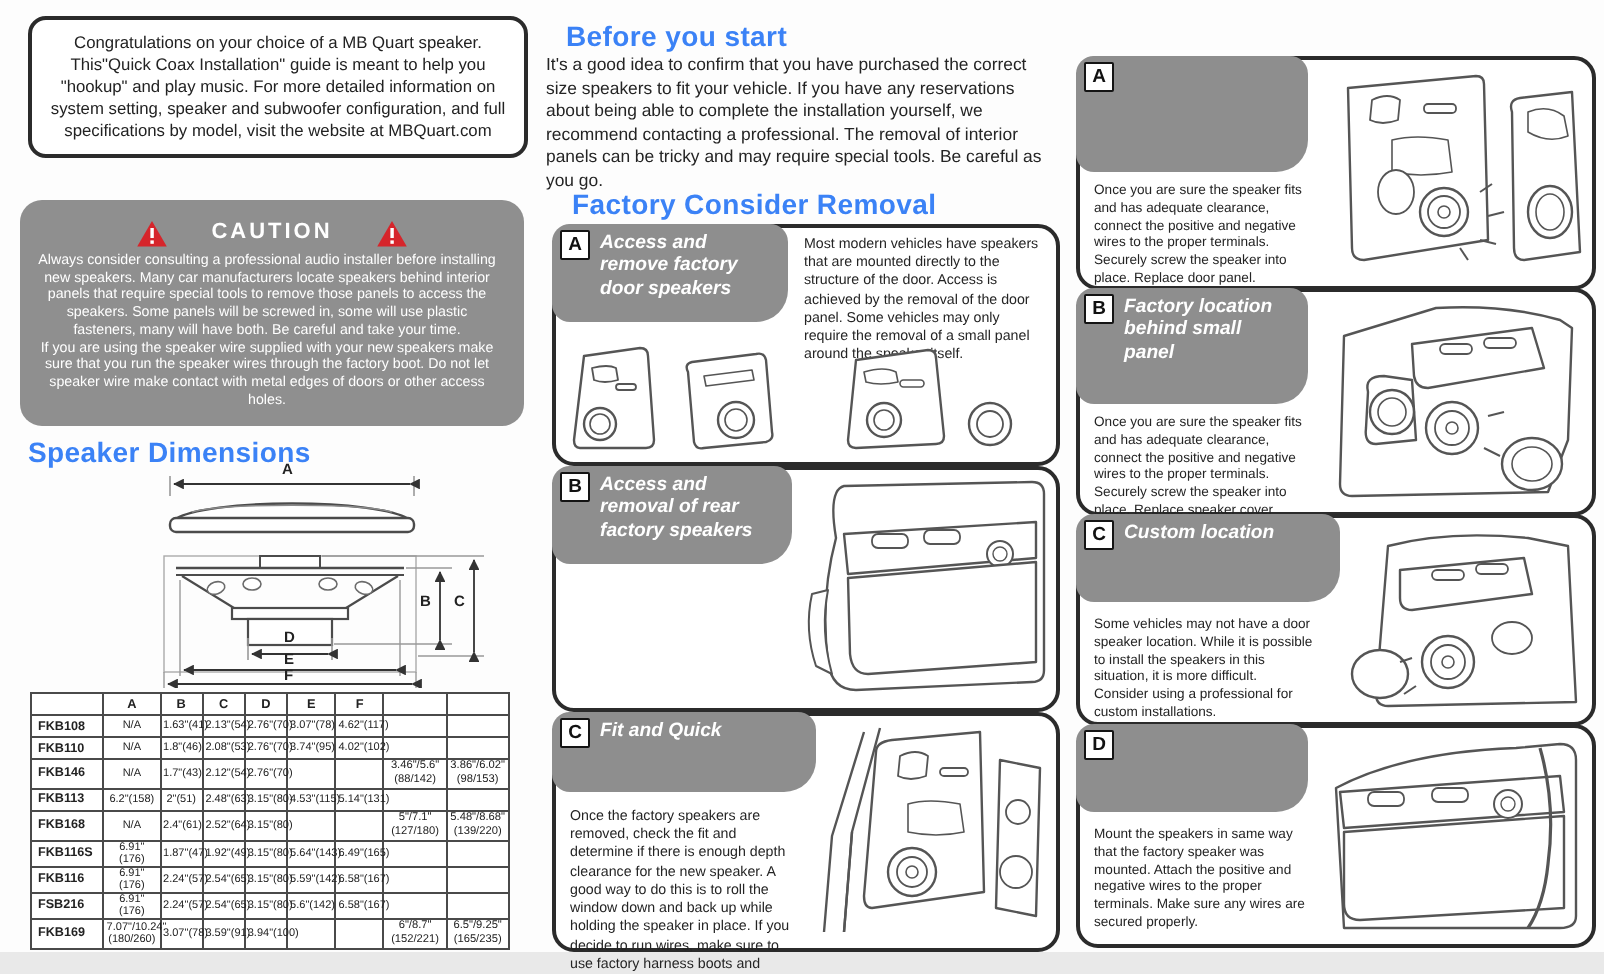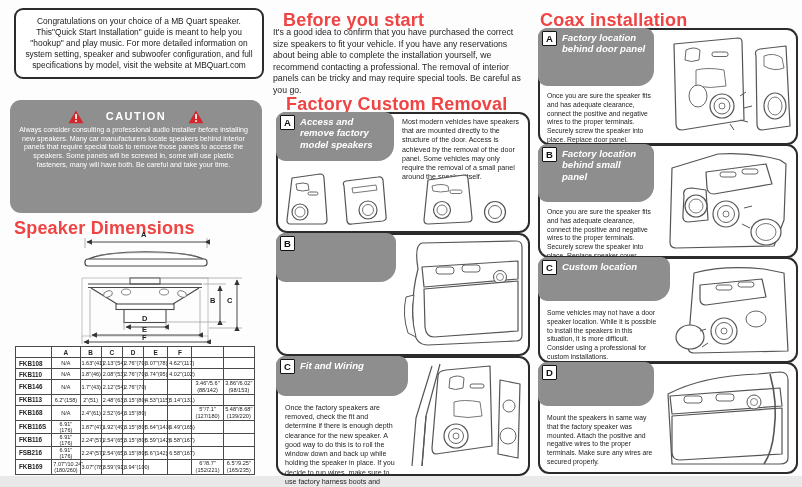--- a/index.html
+++ b/index.html
@@ -6,21 +6,21 @@
   body{
     width:802px;height:487px;position:relative;overflow:hidden;
     background:#e9e9e9;
     font-family:"Liberation Sans", sans-serif;
     color:#1e1e1e;
     -webkit-font-smoothing:antialiased;
   }
   .page{position:absolute;left:0;top:0;width:802px;height:476px;background:#fdfdfd;}
 
   
-  .h1{position:absolute;font-weight:bold;font-size:18px;color:#ef4444;letter-spacing:.2px;}
+  .h1{position:absolute;font-weight:bold;font-size:14px;color:#3b82f6;letter-spacing:.2px;}
 
   
   .intro-box{
     position:absolute;left:14px;top:8px;width:232px;
     border:2px solid #2b2b2b;border-radius:9px;
     padding:6px 7px;background:#fff;
     font-size:8.4px;line-height:1.32;text-align:center;color:#222;
   }
   .caution-box{
     position:absolute;left:10px;top:100px;width:252px;height:113px;
@@ -71,39 +71,40 @@
   .sec-text{position:absolute;margin:0;font-size:7.1px;line-height:1.3;color:#242424;}
   .illus{position:absolute;}
   .illus path,.illus rect,.illus circle,.illus ellipse,.illus line,.illus polyline{vector-effect:non-scaling-stroke;}
 </style>
 </head>
 <body>
 
 <div class="page">
 
   <div class="intro-box">
-    <span>Congratulations on your choice of a MB Quart speaker. This"Quick Start Installation" guide is meant to help you "hookup" and play music. For more detailed information on system setting, speaker and subwoofer configuration, and full specifications by model, visit the website at MBQuart.com</span>
+    <span>Congratulations on your choice of a MB Quart speaker. This"Quick Coax Installation" guide is meant to help you "hookup" and play music. For more detailed information on system setting, speaker and subwoofer configuration, and full specifications by model, visit the website at MBQuart.com</span>
   </div>
 
   <div class="caution-box">
     <div class="caution-head">
       <svg width="16" height="14" viewBox="0 0 16 14">
         <path d="M8 0.5 L15.4 13.2 L0.6 13.2 Z" fill="#d6252b"></path>
         <rect x="7.2" y="4" width="1.7" height="5" fill="#fff"></rect>
         <rect x="7.2" y="10.2" width="1.7" height="1.7" fill="#fff"></rect>
       </svg>
       <span class="caution-title">CAUTION</span>
       <svg width="16" height="14" viewBox="0 0 16 14">
         <path d="M8 0.5 L15.4 13.2 L0.6 13.2 Z" fill="#d6252b"></path>
         <rect x="7.2" y="4" width="1.7" height="5" fill="#fff"></rect>
         <rect x="7.2" y="10.2" width="1.7" height="1.7" fill="#fff"></rect>
       </svg>
     </div>
     <div class="caution-body">
       <p>Always consider consulting a professional audio installer before installing new speakers. Many car manufacturers locate speakers behind interior panels that require special tools to remove those panels to access the speakers. Some panels will be screwed in, some will use plastic fasteners, many will have both. Be careful and take your time.</p>
+      <p>If you are using the speaker wire supplied with your new speakers make sure that you run the speaker wires through the factory boot. Do not let speaker wire make contact with metal edges of doors or other access holes.</p>
     </div>
   </div>
 
   <div class="h1" style="left:14px;top:218px;">Speaker Dimensions</div>
 
   <div class="dim-diagram">
     <svg width="230" height="112" viewBox="0 0 230 112">
       <defs>
         <marker id="ar" markerWidth="7" markerHeight="6" refX="5.5" refY="3" orient="auto">
           <path d="M0,0 L6,3 L0,6 Z" fill="#333"></path>
@@ -284,26 +285,26 @@
           <td class="c6"></td>
           <td class="c7">6"/8.7" (152/221)</td>
           <td class="c8">6.5"/9.25" (165/235)</td>
         </tr>
       </tbody>
   </table>
 
   <div class="h1" style="left:283px;top:10px;">Before you start</div>
   <p class="sec-text" style="left:273px;top:27px;width:254px;font-size:8.7px;line-height:1.33;">It's a good idea to confirm that you have purchased the correct size speakers to fit your vehicle. If you have any reservations about being able to complete the installation yourself, we recommend contacting a professional. The removal of interior panels can be tricky and may require special tools. Be careful as you go.</p>
 
-  <div class="h1" style="left:286px;top:94px;">Factory Custom Removal</div>
+  <div class="h1" style="left:286px;top:94px;">Factory Consider Removal</div>
 
   <div class="sec-box" style="left:276px;top:112px;width:250px;height:117px;">
     <div class="sec-badge" style="width:118px;height:49px;">
       <span class="sec-letter">A</span>
-      <span class="sec-title">Access and remove factory model speakers</span>
+      <span class="sec-title">Access and remove factory door speakers</span>
     </div>
     <p class="sec-text" style="left:124px;top:4px;width:120px;">Most modern vehicles have speakers that are mounted directly to the structure of the door. Access is achieved by the removal of the door panel. Some vehicles may only require the removal of a small panel around the speaker itself.</p>
     <svg class="illus" style="left:4px;top:58px;" width="240" height="55" viewBox="0 0 240 55">
       <g fill="#fff" stroke="#555" stroke-width="1.2" stroke-linejoin="round">
         <path d="M10,6 L38,2 Q42,2 42,6 L45,48 Q45,52 41,52 L8,52 Q5,52 5,48 Z"></path>
         <path d="M14,12 q8,-2 12,0 l1,6 q-7,2 -12,0 Z" stroke-width="0.9"></path>
         <rect x="26" y="20" width="10" height="3" rx="1.5" stroke-width="0.9"></rect>
         <circle cx="18" cy="40" r="8"></circle>
         <circle cx="18" cy="40" r="5" stroke-width="0.8"></circle>
         <path d="M62,14 Q60,10 64,9 L96,5 Q100,4 101,8 L104,44 Q105,48 101,49 L70,52 Q66,53 65,49 Z"></path>
@@ -317,39 +318,40 @@
         <circle cx="160" cy="38" r="5" stroke-width="0.8"></circle>
         <circle cx="213" cy="40" r="10.5"></circle>
         <circle cx="213" cy="40" r="6.5" stroke-width="0.9"></circle>
       </g>
     </svg>
   </div>
 
   <div class="sec-box" style="left:276px;top:233px;width:250px;height:119px;">
     <div class="sec-badge" style="width:120px;height:49px;">
       <span class="sec-letter">B</span>
+      <span class="sec-title">Access and removal of rear factory speakers</span>
     </div>
     <svg class="illus" style="left:122px;top:4px;" width="124" height="110" viewBox="0 0 124 110">
       <g fill="#fff" stroke="#555" stroke-width="1.2" stroke-linejoin="round">
         <path d="M18,30 Q14,6 22,4 L116,2 Q122,2 122,8 L122,96 Q122,102 116,102 L28,106 Q16,106 14,92 Q10,60 18,30 Z" fill="none"></path>
         <path d="M22,28 L118,22 L118,40 L24,48 Z"></path>
         <rect x="36" y="28" width="18" height="7" rx="3" stroke-width="0.9"></rect>
         <rect x="62" y="26" width="18" height="7" rx="3" stroke-width="0.9"></rect>
         <circle cx="100" cy="38" r="6.5" stroke-width="1"></circle>
         <circle cx="100" cy="38" r="3.5" stroke-width="0.7"></circle>
         <path d="M24,50 L118,42 L118,92 L34,98 Q26,98 25,88 Z"></path>
         <path d="M6,58 Q2,76 8,94 L16,98 Q10,76 14,56 Z" stroke-width="1"></path>
       </g>
     </svg>
   </div>
 
   <div class="sec-box" style="left:276px;top:356px;width:250px;height:116px;">
     <div class="sec-badge" style="width:132px;height:40px;">
       <span class="sec-letter">C</span>
-      <span class="sec-title">Fit and Wiring</span>
+      <span class="sec-title">Fit and Quick</span>
     </div>
     <p class="sec-text" style="left:7px;top:46px;width:110px;">Once the factory speakers are removed, check the fit and determine if there is enough depth clearance for the new speaker. A good way to do this is to roll the window down and back up while holding the speaker in place. If you decide to run wires, make sure to use factory harness boots and grommets where ever possible.</p>
     <svg class="illus" style="left:124px;top:4px;" width="122" height="106" viewBox="0 0 122 106">
       <g fill="#fff" stroke="#555" stroke-width="1.2" stroke-linejoin="round">
         <path d="M30,4 L14,56 L10,104" fill="none"></path>
         <path d="M38,2 L24,54 L20,104" fill="none"></path>
         <path d="M24,54 L20,104" fill="none"></path>
         <path d="M44,8 L88,4 L90,84 L34,92 Q30,92 30,86 L36,14 Q36,9 44,8 Z"></path>
         <path d="M48,16 q8,-4 14,0 l-1,10 q-8,3 -14,0 Z" stroke-width="0.9"></path>
         <rect x="68" y="22" width="14" height="4" rx="2" stroke-width="0.9"></rect>
@@ -357,26 +359,24 @@
         <circle cx="54" cy="74" r="12"></circle>
         <circle cx="54" cy="74" r="7.5" stroke-width="0.9"></circle>
         <circle cx="54" cy="74" r="3" stroke-width="0.8"></circle>
         <path d="M98,18 L118,22 L116,96 L96,92 Z"></path>
         <circle cx="107" cy="44" r="6" stroke-width="0.9"></circle>
         <circle cx="106" cy="74" r="8" stroke-width="0.9"></circle>
       </g>
     </svg>
   </div>
 
-  <div class="h1" style="left:540px;top:10px;">Coax installation</div>
 
   <div class="sec-box" style="left:538px;top:28px;width:256px;height:113px;">
     <div class="sec-badge" style="width:116px;height:58px;">
       <span class="sec-letter">A</span>
-      <span class="sec-title">Factory location behind door panel</span>
     </div>
     <p class="sec-text" style="left:7px;top:62px;width:108px;font-size:6.8px;">Once you are sure the speaker fits and has adequate clearance, connect the positive and negative wires to the proper terminals. Securely screw the speaker into place. Replace door panel.</p>
     <svg class="illus" style="left:120px;top:4px;" width="132" height="104" viewBox="0 0 132 104">
       <g fill="#fff" stroke="#555" stroke-width="1.2" stroke-linejoin="round">
         <path d="M14,10 L78,4 Q82,4 82,8 L84,86 L22,96 Q16,96 16,90 Z"></path>
         <path d="M26,16 q8,-4 14,0 l-1,10 q-8,3 -14,0 Z" stroke-width="0.9"></path>
         <rect x="52" y="18" width="16" height="4.5" rx="2" stroke-width="0.9"></rect>
         <path d="M36,36 q12,-3 28,0 l2,16 q-16,3 -30,0 Z" stroke-width="0.8"></path>
         <ellipse cx="38" cy="62" rx="9" ry="11" stroke-width="0.9"></ellipse>
         <circle cx="62" cy="72" r="12"></circle>

